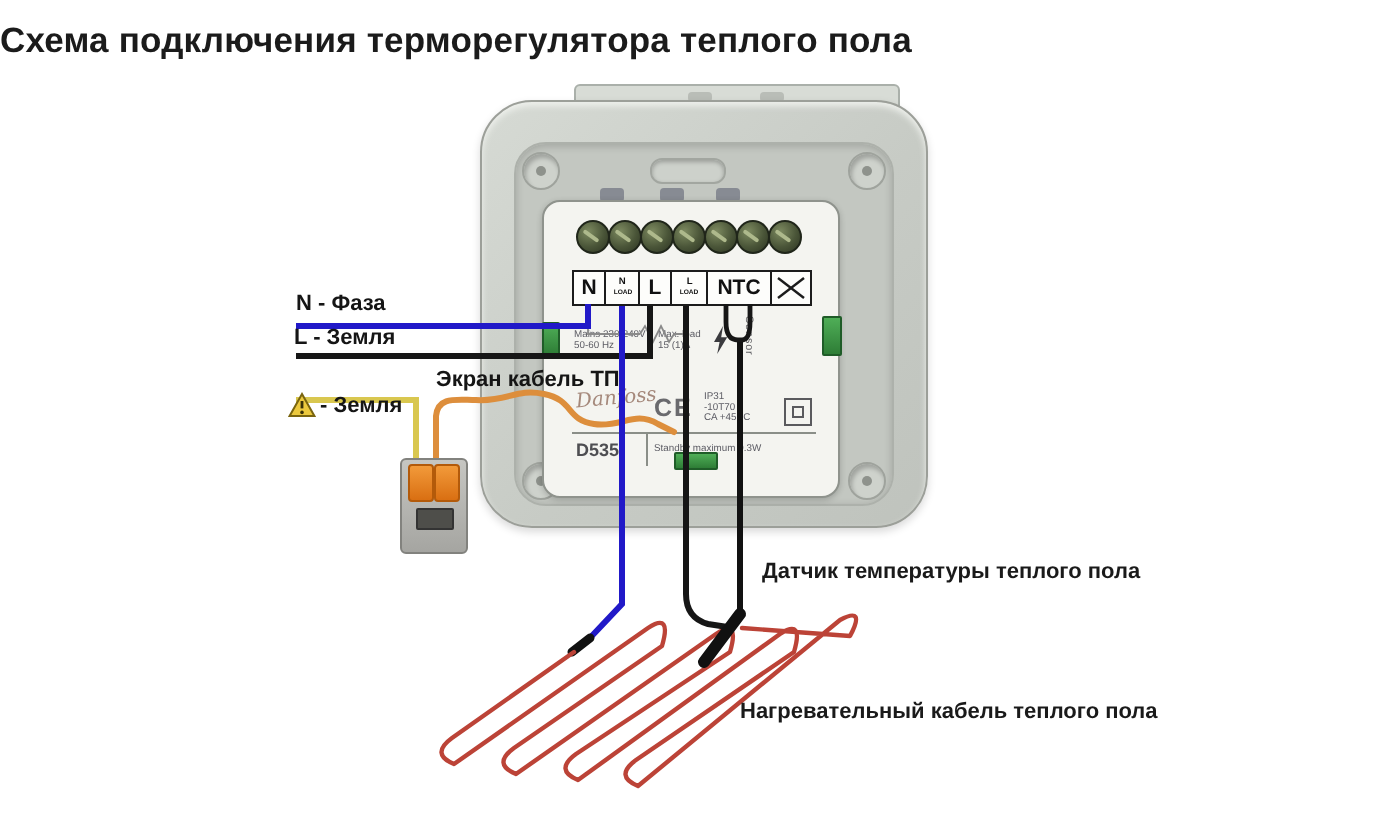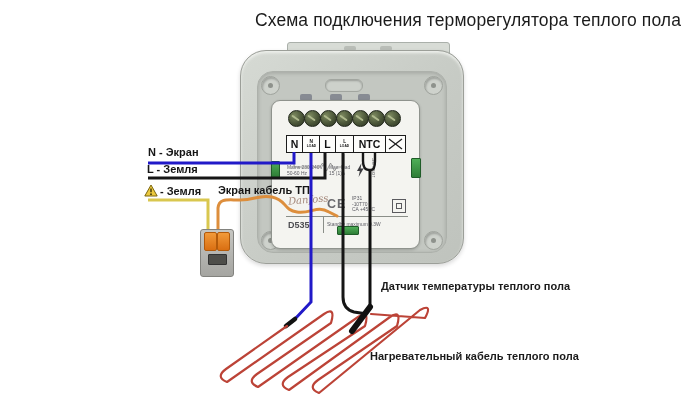--- a/index.html
+++ b/index.html
@@ -1,19 +1,19 @@
 <!DOCTYPE html>
 <html><head>
 <meta charset="utf-8">
 <style>
   html,body{margin:0;padding:0;background:#fff;}
   .stage{position:relative;width:700px;height:420px;background:#ffffff;overflow:hidden;
          font-family:"Liberation Sans",sans-serif;}
   .abs{position:absolute;}
-  .title{left:0;top:10px;width:681px;text-align:right;font-size:17.5px;font-weight:400;
+  .title{left:0;top:10px;width:681px;text-align:left;font-size:17.5px;font-weight:700;
          color:#1b1b1b;letter-spacing:0.1px;z-index:6;}
   
   .mount-bar{left:287px;top:42px;width:161px;height:16px;background:#d8dcd6;border:1px solid #aab0aa;
              border-radius:3px;z-index:1;}
   .bar-slot{width:12px;height:5px;background:#b9bdb7;border-radius:2px;top:3px;}
   .plate{left:240px;top:50px;width:222px;height:212px;border-radius:26px;z-index:1;
          background:linear-gradient(135deg,#d6dad4 0%,#c7cbc5 55%,#bfc3bd 100%);
          border:1px solid #9c9f99;box-shadow:inset 0 2px 3px #eef0ec, 0 2px 4px rgba(0,0,0,.15);}
   .recess{left:257px;top:71px;width:188px;height:180px;border-radius:16px;z-index:1;
           background:#c3c7c1;border:1px solid #adb1ab;box-shadow:inset 0 1px 4px rgba(0,0,0,.18);}
@@ -196,23 +196,23 @@
     <path d="M370,171 V309" fill="none" stroke="#111111" stroke-width="3"></path>
     <path d="M370,307 L352,331" fill="none" stroke="#111" stroke-width="6" stroke-linecap="round"></path>
   </svg>
 
   <div class="abs wago">
     <div class="lever" style="left:3px;"></div>
     <div class="lever" style="left:16px;"></div>
     <div class="wago-slot"></div>
   </div>
 
-  <div class="abs wlabel" style="left:148px;top:146px;">N - Экран</div>
+  <div class="abs wlabel" style="left:148px;top:146px;">N - Фаза</div>
   <div class="abs wlabel" style="left:147px;top:163px;">L - Земля</div>
-  <div class="abs wlabel earth-row" style="left:144px;top:184px;">
+  <div class="abs wlabel earth-row" style="left:144px;top:196px;">
     <svg width="14" height="13">
       <polygon points="7,1 13.2,12 0.8,12" fill="#ecc93e" stroke="#7a650f" stroke-width="1"></polygon>
       <line x1="7" y1="4.5" x2="7" y2="8.2" stroke="#3a3208" stroke-width="1.4"></line>
       <circle cx="7" cy="10.2" r="0.9" fill="#3a3208"></circle>
     </svg>
     <span>- Земля</span>
   </div>
   <div class="abs wlabel" style="left:218px;top:184px;">Экран кабель ТП</div>
 
   <div class="abs blabel" style="left:381px;top:280px;">Датчик температуры теплого пола</div>

